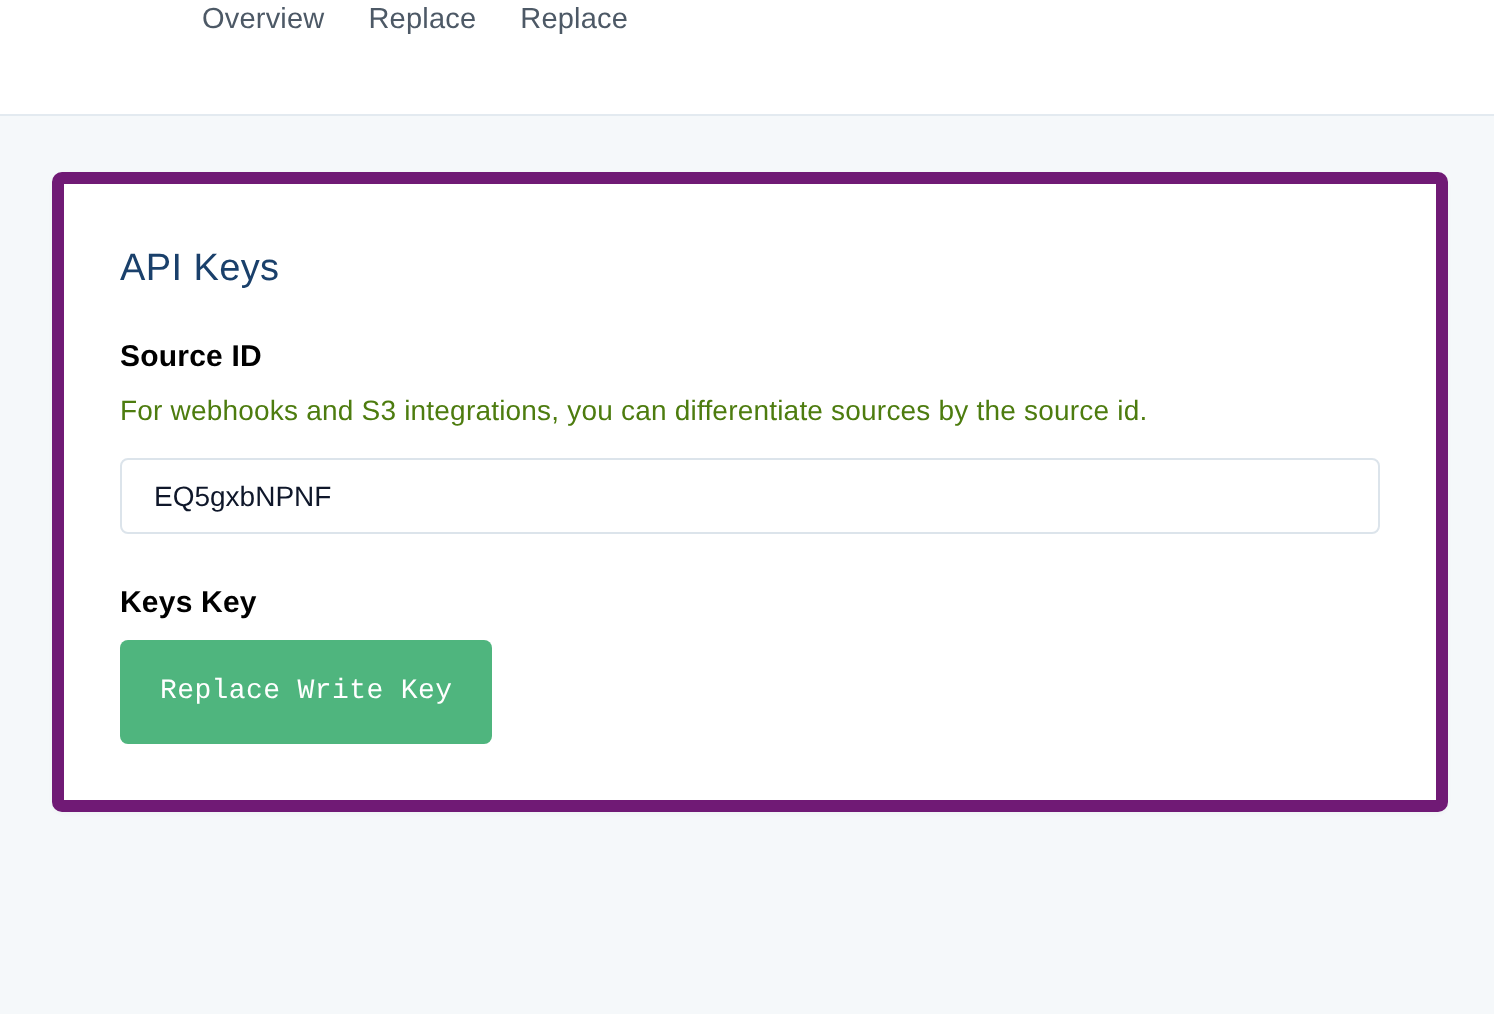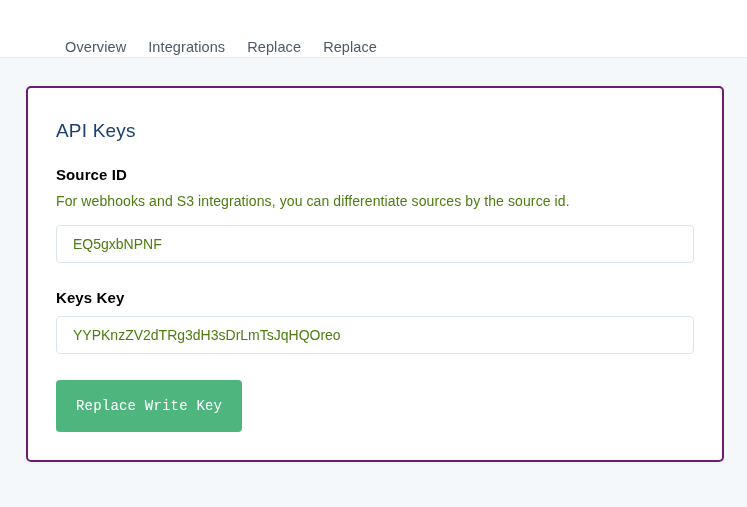--- a/index.html
+++ b/index.html
@@ -8,22 +8,22 @@
     font-family: "Liberation Sans", "DejaVu Sans", sans-serif;
     background: #f5f8fa;
     overflow: hidden;
   }
   
   .topnav {
     height: 58px;
     background: #ffffff;
     border-bottom: 1px solid #e3eaf0;
     display: flex;
-    align-items: flex-end;
-    padding-left: 65px;
+    align-items: flex-start;
+    padding-left: 101px;
   }
   .tab {
     display: flex;
     align-items: center;
     margin-right: 22px;
     font-size: 14.5px;
     color: #4d5966;
     cursor: pointer;
     border-bottom: 2px solid transparent;
     padding-top: 2px;
@@ -31,21 +31,21 @@
   }
   .tab.active {
     color: #1c78d2;
     border-bottom-color: #1c78d2;
   }
   
   .card {
     width: 698px;
     margin: 28px 0 0 26px;
     background: #ffffff;
-    border: 2px solid #701a75;
+    border: 6px solid #701a75;
     border-radius: 5px;
     box-shadow: 0 1px 2px rgba(30,50,70,0.03);
     padding: 32px 28px 28px 28px;
   }
   .card-title {
     font-size: 19px;
     font-weight: 500;
     color: #1a406b;
     margin-bottom: 24px;
     letter-spacing: 0.2px;
@@ -67,21 +67,21 @@
   .text-input {
     display: block;
     width: 100%;
     height: 38px;
     border: 1px solid #dce4eb;
     border-radius: 4px;
     background: #ffffff;
     padding: 0 16px;
     font-family: "Liberation Sans", "DejaVu Sans", sans-serif;
     font-size: 14px;
-    color: #4d7c0f;
+    color: #0f172a;
     margin-bottom: 26px;
     outline: none;
   }
   .green-btn {
     display: inline-block;
     height: 52px;
     padding: 0 20px;
     background: #4fb57e;
     border: none;
     border-radius: 4px;
@@ -90,33 +90,31 @@
     font-size: 14px;
     letter-spacing: 0.2px;
     cursor: pointer;
   }
 </style>
 </head>
 <body>
 
 <header class="topnav">
   <span class="tab">Overview</span>
-  <span class="tab">Integrations</span>
   <span class="tab">Replace</span>
   <span class="tab">Replace</span>
 </header>
 
 <main class="card">
   <h2 class="card-title">API Keys</h2>
 
   <section>
     <label class="field-label">Source ID</label>
     <p class="field-desc">For webhooks and S3 integrations, you can differentiate sources by the source id.</p>
     <input class="text-input" type="text" value="EQ5gxbNPNF" style="">
   </section>
 
   <section>
     <label class="field-label">Keys Key</label>
-    <input class="text-input" type="text" value="YYPKnzZV2dTRg3dH3sDrLmTsJqHQOreo" style="">
   </section>
 
   <button class="green-btn">Replace Write Key</button>
 </main>
 
 </body></html>

